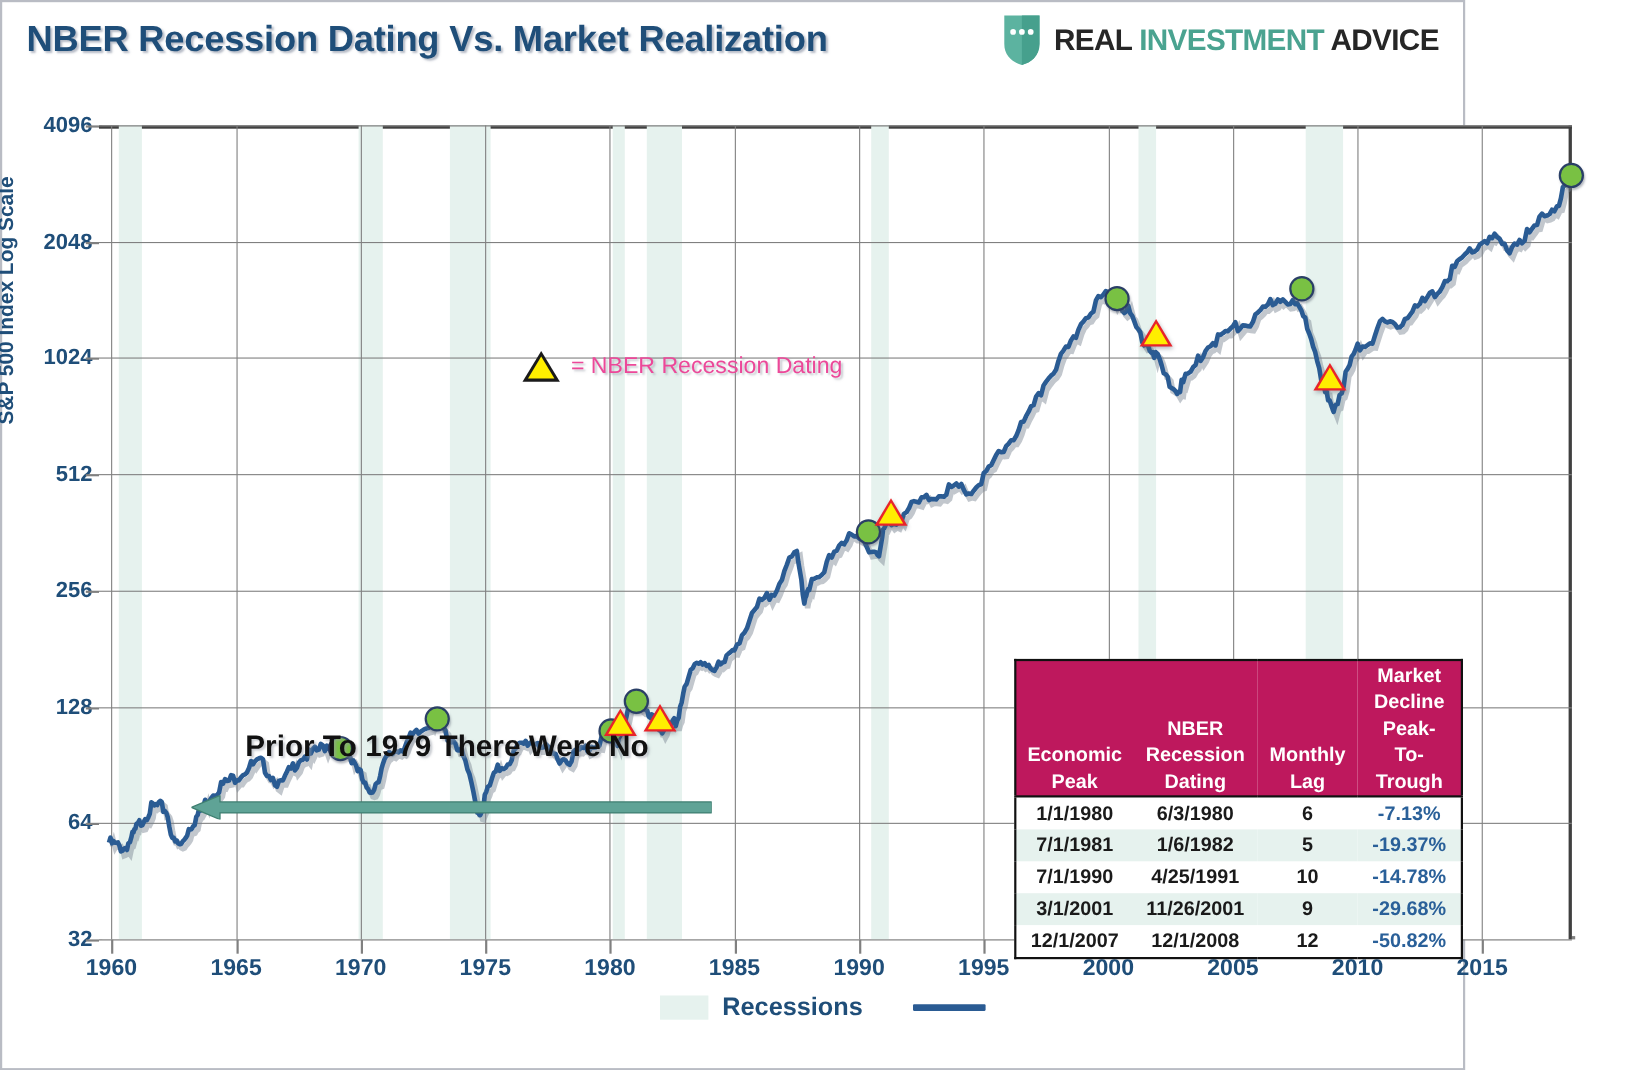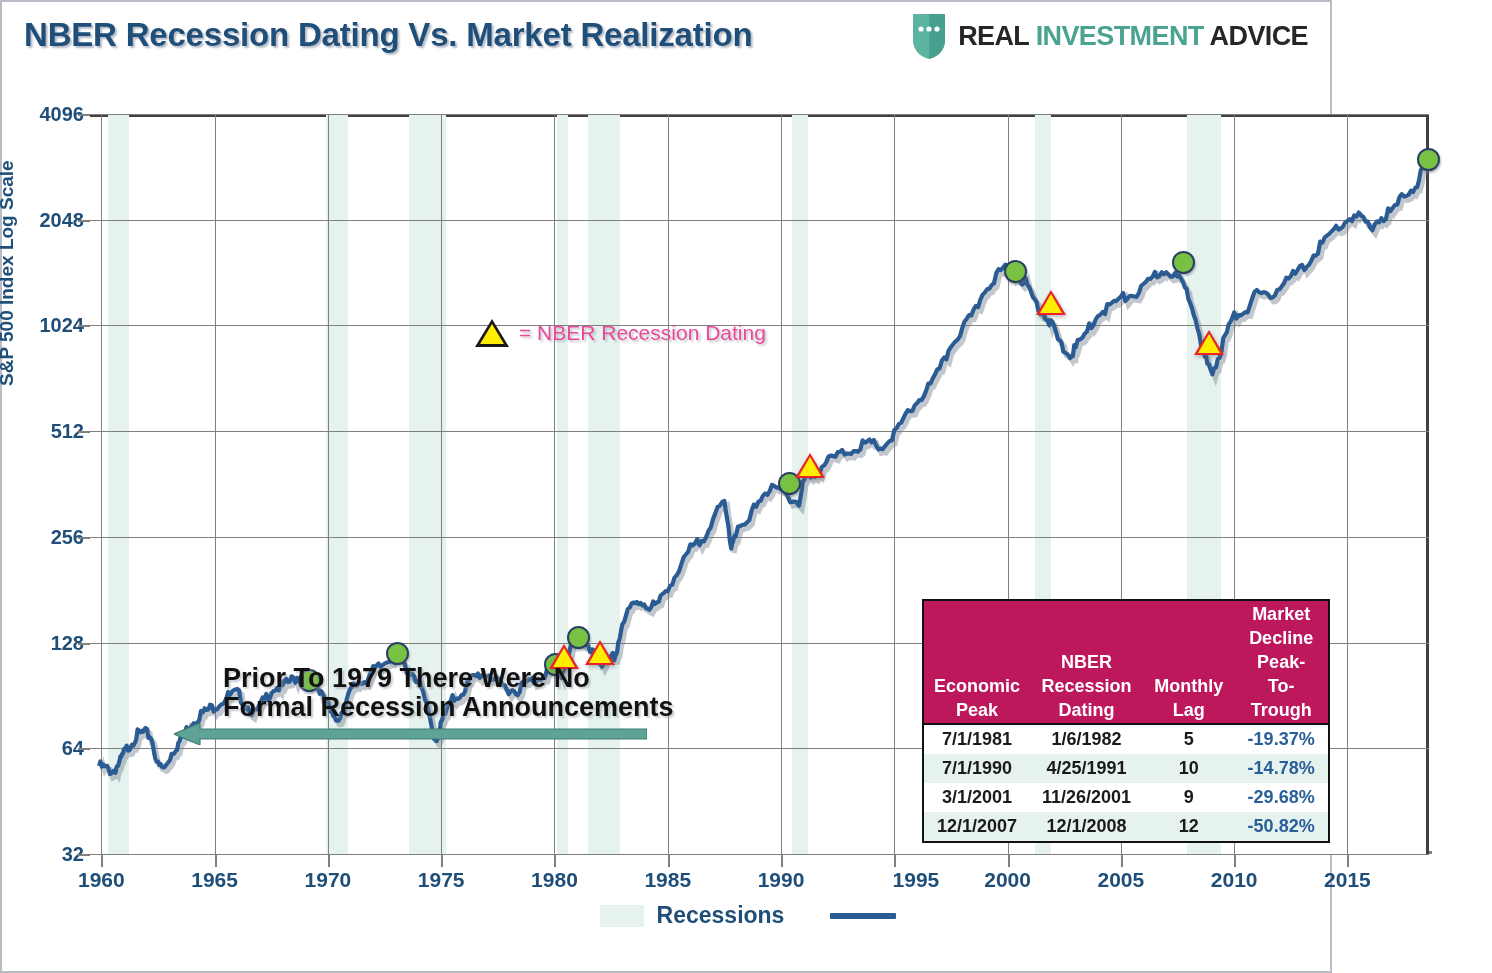--- a/index.html
+++ b/index.html
@@ -256,21 +256,21 @@
       <div class="xlab" style="left: 325.893px;">1970</div>
       <div class="tick-x" style="left: 325.893px;"></div>
       <div class="xlab" style="left: 439.176px;">1975</div>
       <div class="tick-x" style="left: 439.176px;"></div>
       <div class="xlab" style="left: 552.459px;">1980</div>
       <div class="tick-x" style="left: 552.459px;"></div>
       <div class="xlab" style="left: 665.741px;">1985</div>
       <div class="tick-x" style="left: 665.741px;"></div>
       <div class="xlab" style="left: 779.024px;">1990</div>
       <div class="tick-x" style="left: 779.024px;"></div>
-      <div class="xlab" style="left: 892.306px; text-align: right;">1995</div>
+      <div class="xlab" style="left: 892.306px;">1995</div>
       <div class="tick-x" style="left: 892.306px;"></div>
       <div class="xlab" style="left: 1005.59px;">2000</div>
       <div class="tick-x" style="left: 1005.59px;"></div>
       <div class="xlab" style="left: 1118.87px;">2005</div>
       <div class="tick-x" style="left: 1118.87px;"></div>
       <div class="xlab" style="left: 1232.15px;">2010</div>
       <div class="tick-x" style="left: 1232.15px;"></div>
       <div class="xlab" style="left: 1345.44px;">2015</div>
       <div class="tick-x" style="left: 1345.44px;"></div>
     </div>
@@ -327,41 +327,47 @@
         <div class="marker-tri" style="left: 720.477px; top: 360.622px;"></div>
         <div class="marker-tri" style="left: 960.636px; top: 197.762px;"></div>
         <div class="marker-tri" style="left: 1119.23px; top: 238.048px;"></div>
       </div>
 
     <div id="legend-note">
       <span class="tri"></span>
       <span class="txt">= NBER Recession Dating</span>
     </div>
 
-    <div id="prior-note"><span>Prior To 1979 There Were No</span><br><span>Formal Recession Announcements</span></div>
+    <div id="prior-note"><span>Prior To 1979 There Were No</span><br></div>
     <svg id="prior-arrow" viewBox="0 0 473 22">
       <polygon points="0,11 26,0 26,6 473,6 473,16 26,16 26,22" fill="#5fa396" stroke="#3f7f71" stroke-width="1.2"></polygon>
     </svg>
   </div>
 
   <table id="nber-table">
     <thead>
       <tr>
         <th>Economic
 Peak</th>
         <th>NBER
 Recession
 Dating</th>
         <th>Monthly Lag</th>
         <th>Market
 Decline Peak-
 To-Trough</th>
       </tr>
     </thead>
     <tbody id="nber-table-body">
+        <tr>
+          <td>1/1/1980</td>
+          <td>6/3/1980</td>
+          <td>6</td>
+          <td class="decline">-7.13%</td>
+        </tr>
         <tr>
           <td>7/1/1981</td>
           <td>1/6/1982</td>
           <td>5</td>
           <td class="decline">-19.37%</td>
         </tr>
         <tr>
           <td>7/1/1990</td>
           <td>4/25/1991</td>
           <td>10</td>

